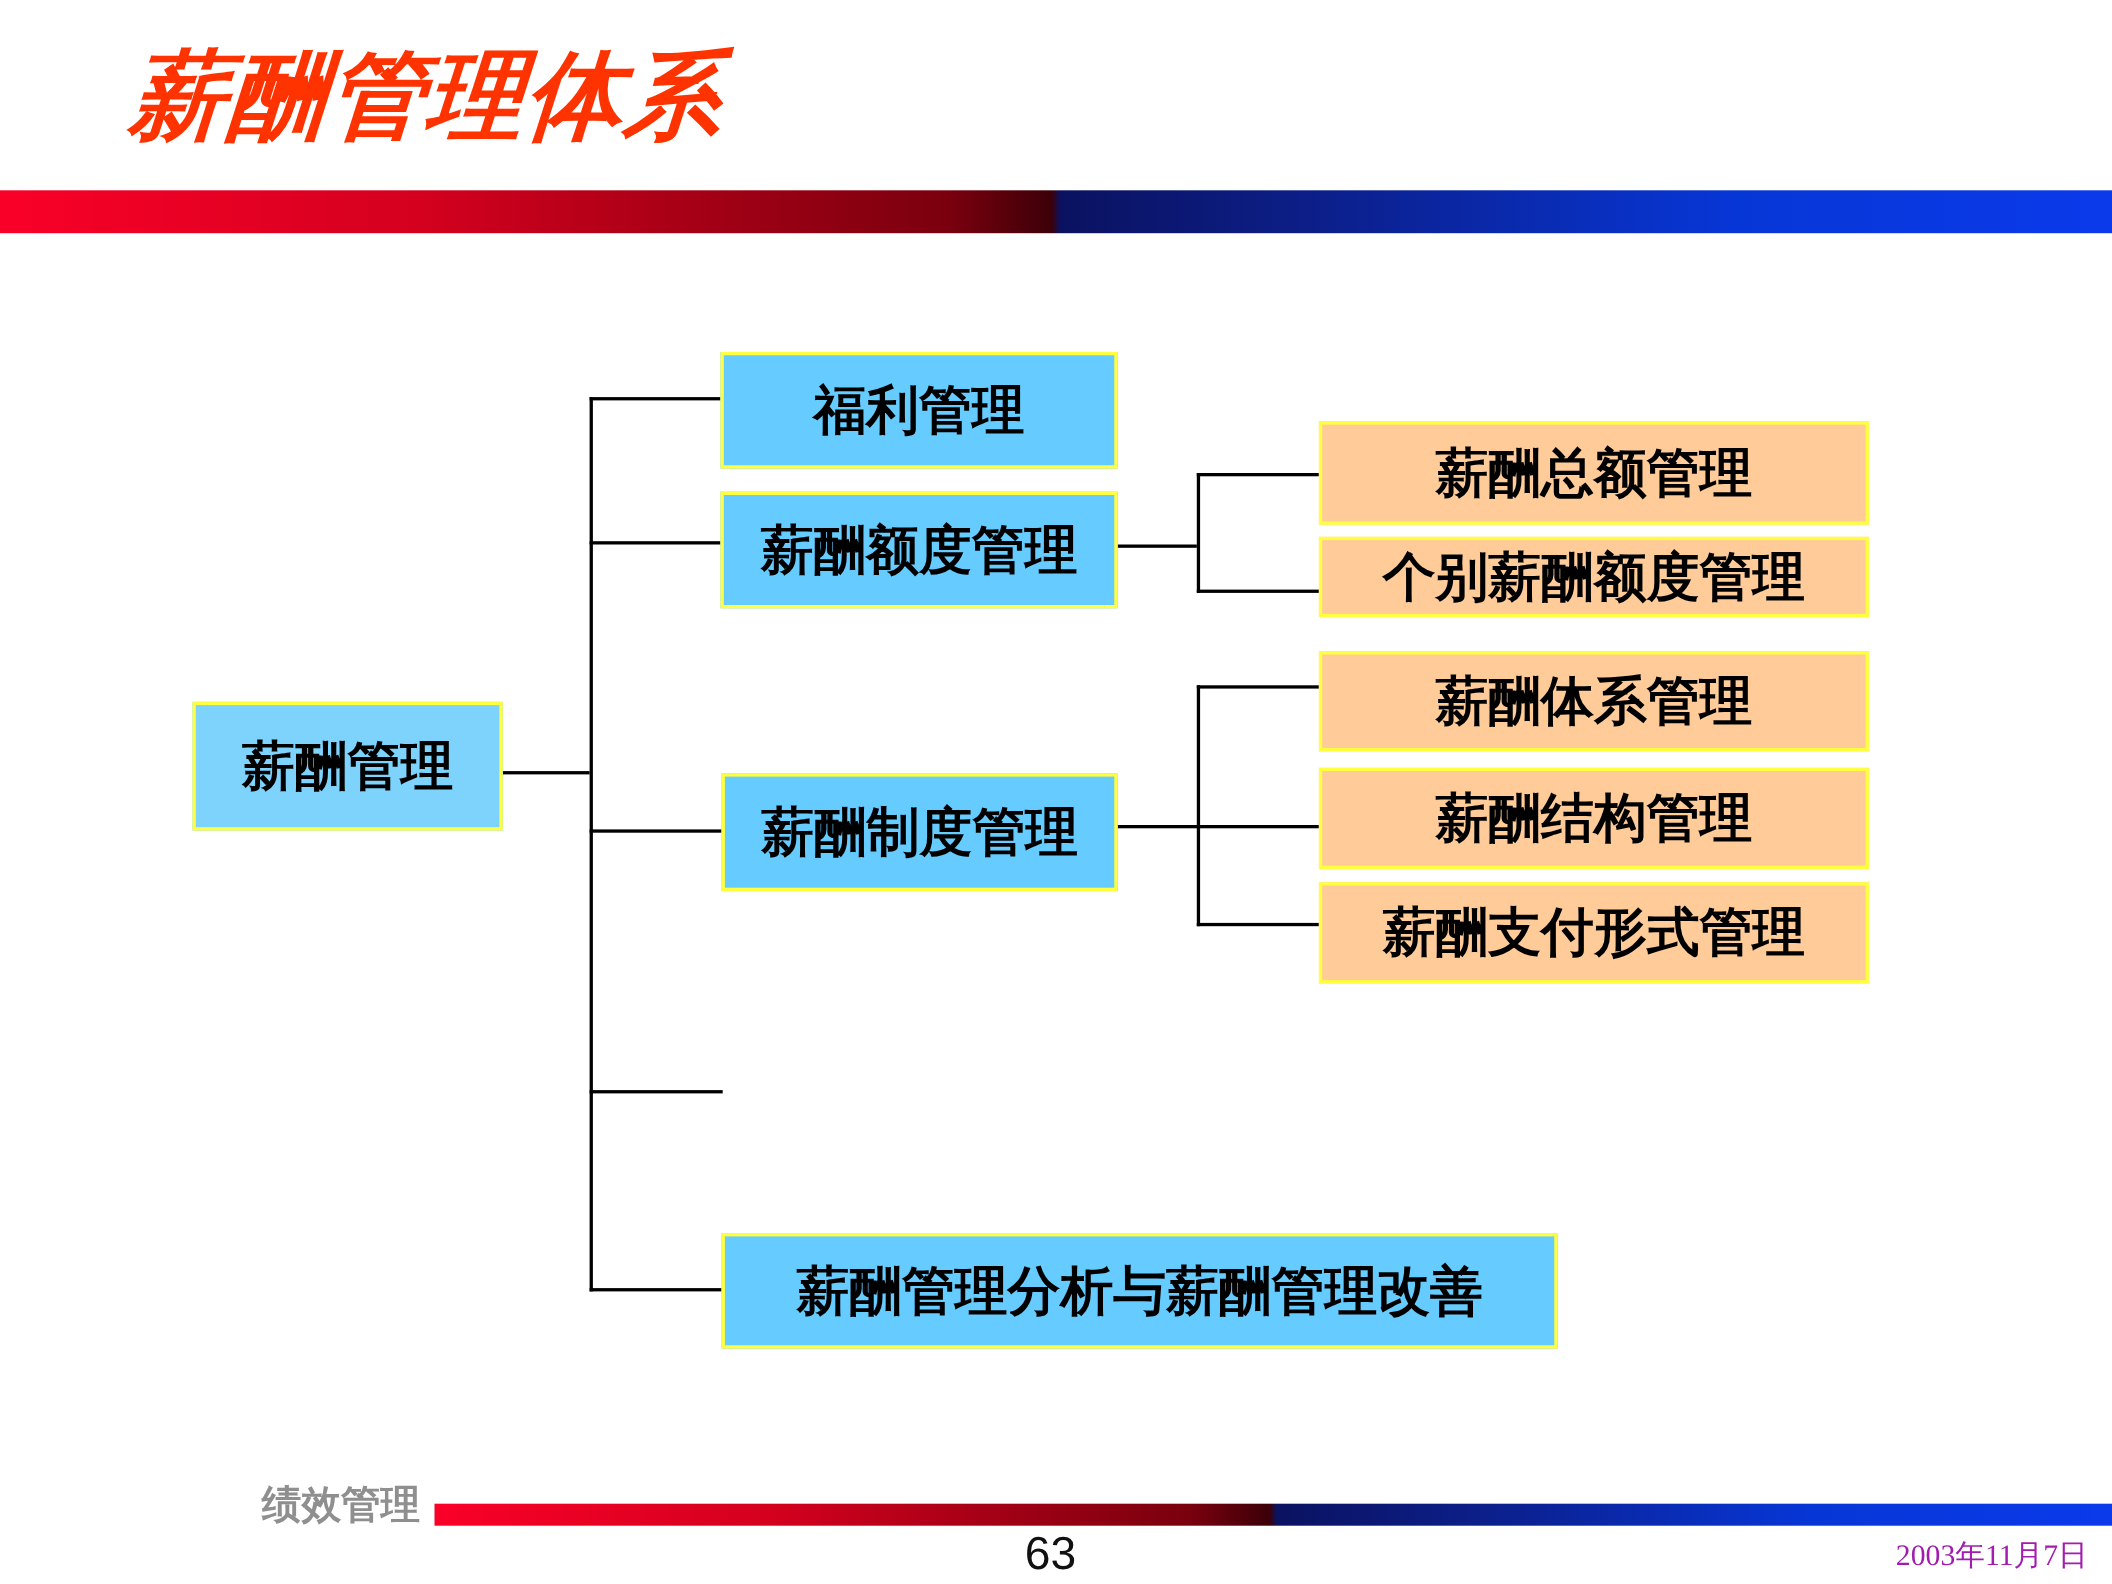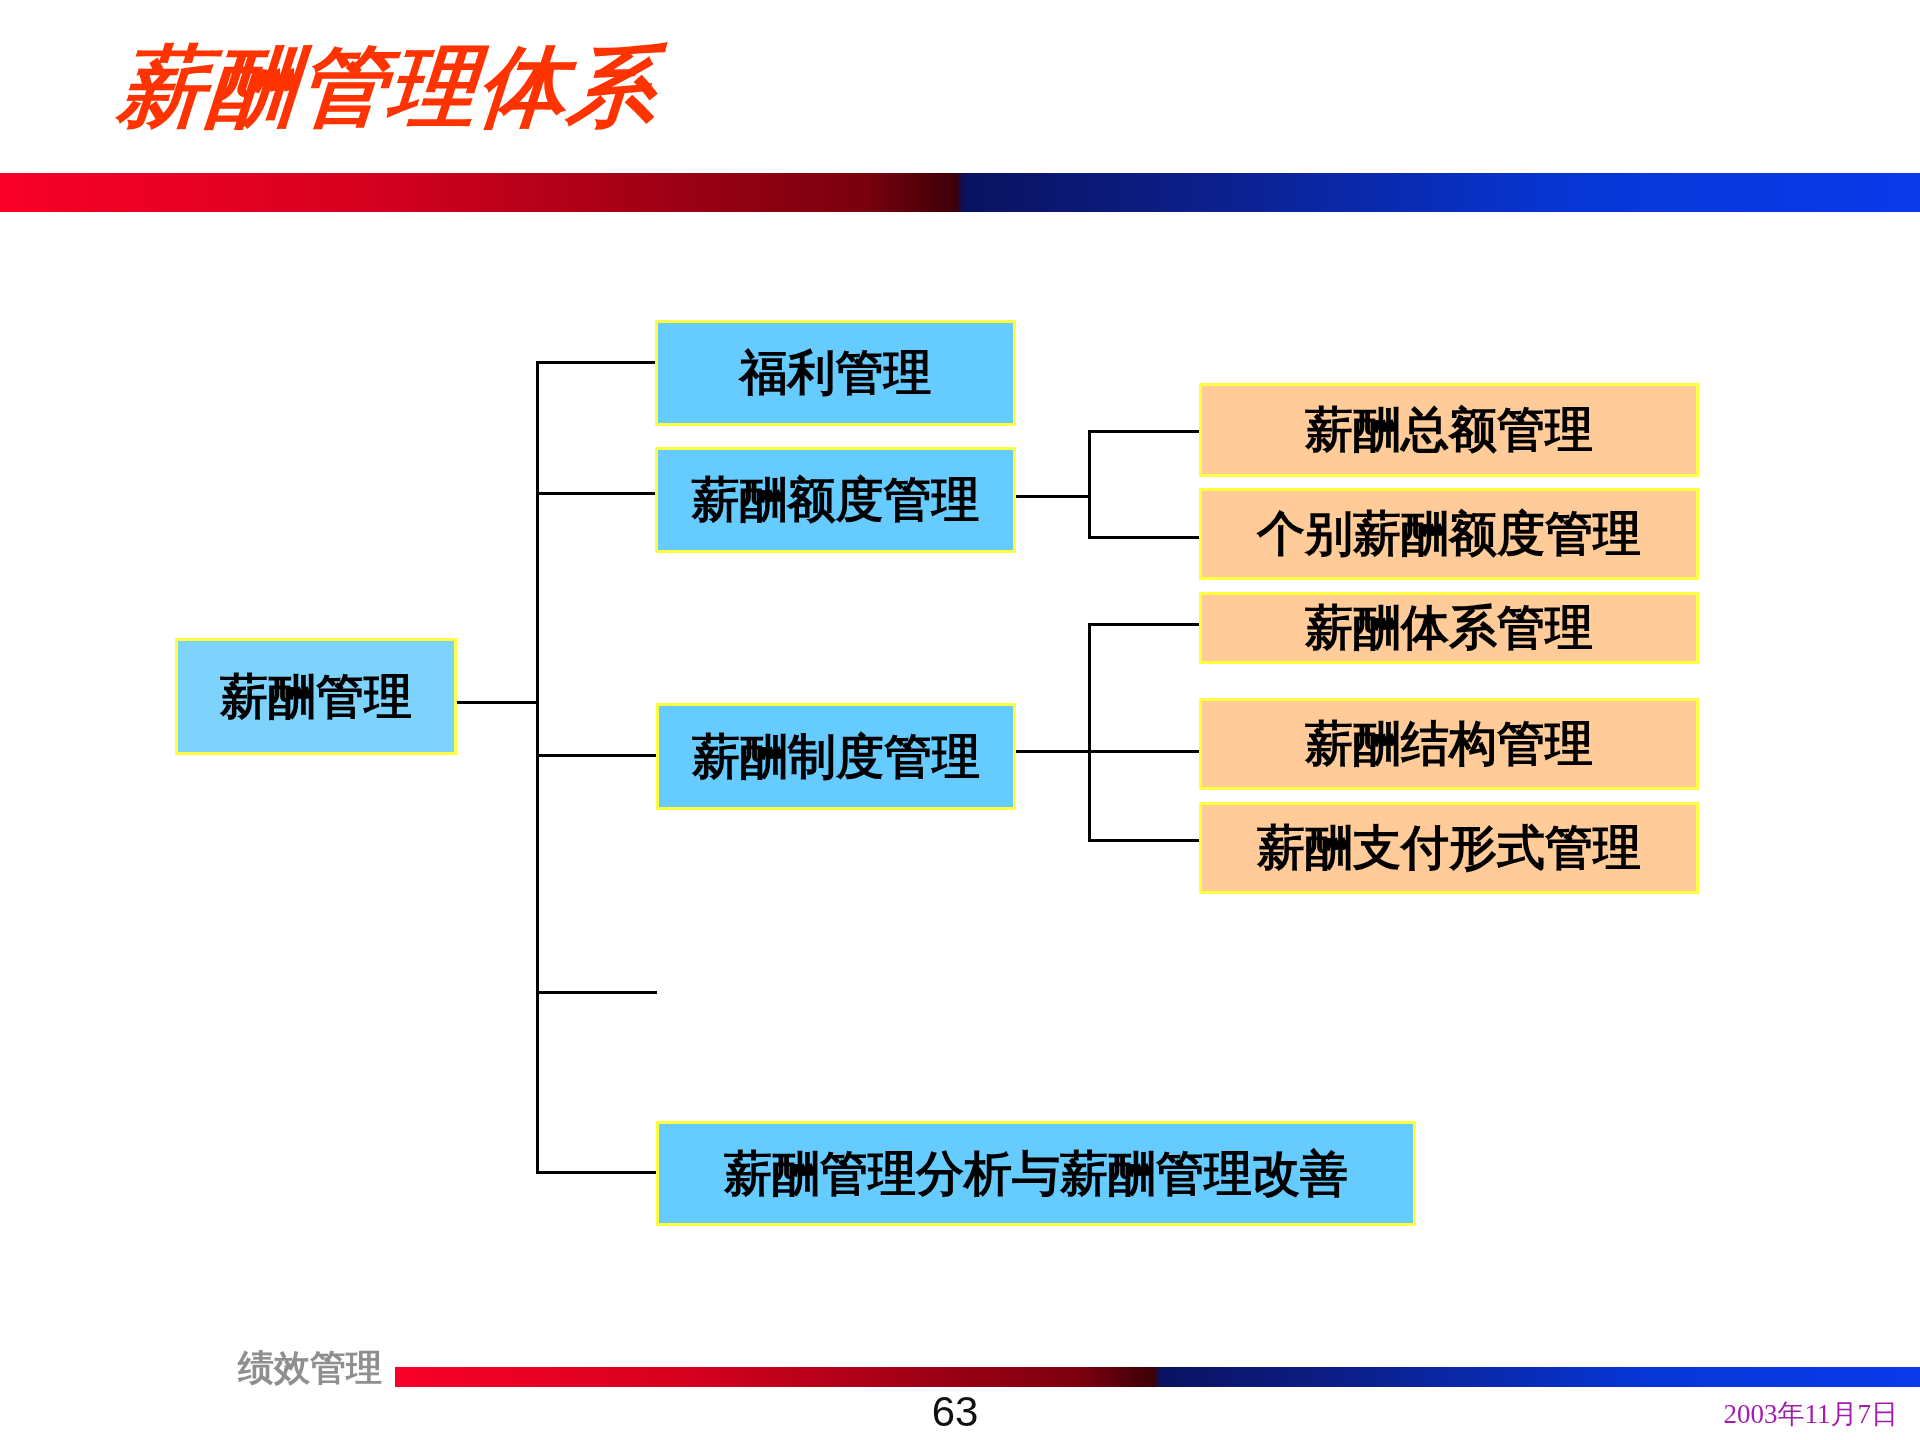--- a/index.html
+++ b/index.html
@@ -72,22 +72,22 @@
   <div class="line" style="left:1088px;top:839px;width:111px;height:3px;"></div>
 
   <div class="node root" style="left:175px;top:638px;width:282px;height:117px;">薪酬管理</div>
 
   <div class="node lvl2" style="left:655px;top:320px;width:361px;height:106px;">福利管理</div>
   <div class="node lvl2" style="left:655px;top:447px;width:361px;height:106px;">薪酬额度管理</div>
   <div class="node lvl2" style="left:656px;top:703px;width:360px;height:107px;">薪酬制度管理</div>
   <div class="node lvl2" style="left:656px;top:1121px;width:760px;height:105px;">薪酬管理分析与薪酬管理改善</div>
 
   <div class="node lvl3" style="left:1199px;top:383px;width:500px;height:94px;">薪酬总额管理</div>
-  <div class="node lvl3" style="left:1199px;top:488px;width:500px;height:92px;text-align:center;">个别薪酬额度管理</div>
-  <div class="node lvl3" style="left:1199px;top:592px;width:500px;height:72px;">薪酬体系管理</div>
+  <div class="node lvl3" style="left:1199px;top:488px;width:500px;height:73px;text-align:center;">个别薪酬额度管理</div>
+  <div class="node lvl3" style="left:1199px;top:592px;width:500px;height:91px;">薪酬体系管理</div>
   <div class="node lvl3" style="left:1199px;top:802px;width:500px;height:92px;">薪酬支付形式管理</div>
   <div class="node lvl3" style="left:1199px;top:698px;width:500px;height:92px;">薪酬结构管理</div>
 
   <div class="footer-label">绩效管理</div>
   <div class="bar grad bottom-bar"></div>
   <div class="page-number">63</div>
   <div class="slide-date">2003年11月7日</div>
 
 </div>
 

